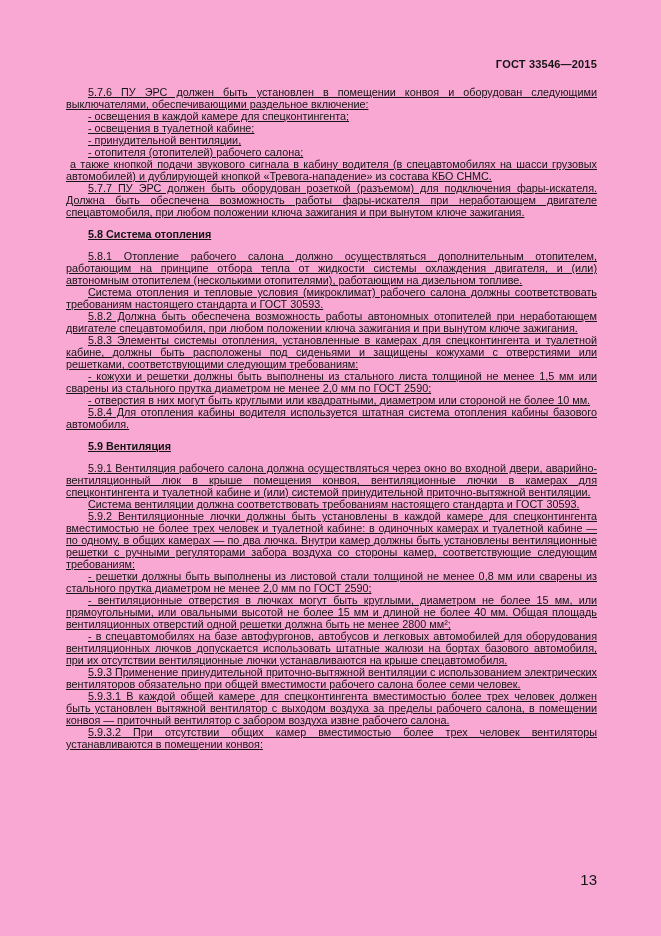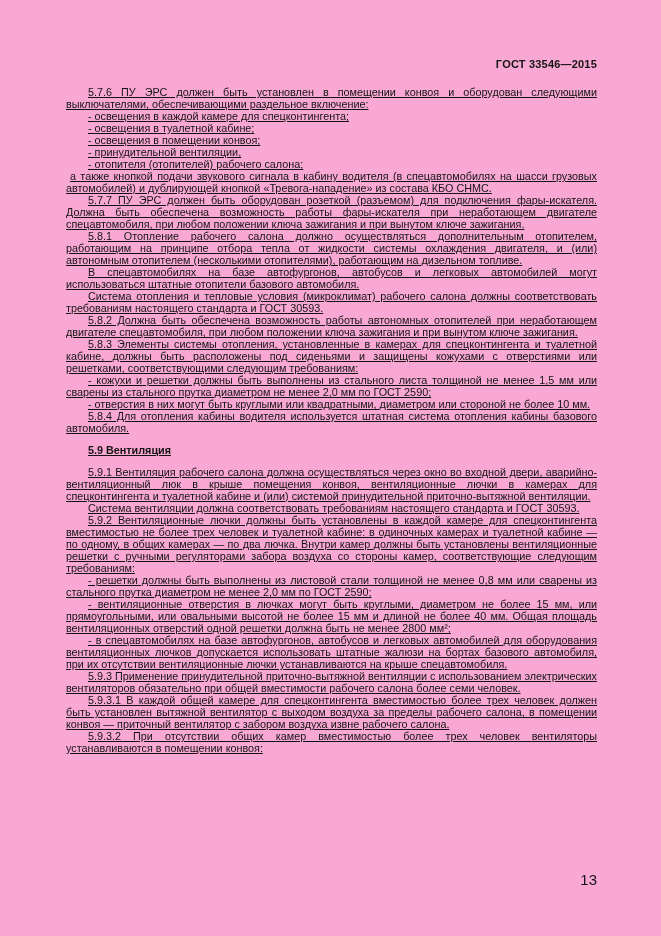--- a/index.html
+++ b/index.html
@@ -58,27 +58,26 @@
 
 <div class="page">
   <div class="doc-header">
     <span>ГОСТ 33546—2015</span>
   </div>
 
   <div class="doc-body" id="doc-body">
       <p class="para">5.7.6 ПУ ЭРС должен быть установлен в помещении конвоя и оборудован следующими выключателями, обеспечивающими раздельное включение:</p>
       <p class="para">- освещения в каждой камере для спецконтингента;</p>
       <p class="para">- освещения в туалетной кабине;</p>
-      <p class="para">- освещения в помещении конвоя;</p>
       <p class="para">- принудительной вентиляции,</p>
       <p class="para">- отопителя (отопителей) рабочего салона;</p>
       <p class="noindent">а также кнопкой подачи звукового сигнала в кабину водителя (в спецавтомобилях на шасси грузовых автомобилей) и дублирующей кнопкой «Тревога-нападение» из состава КБО СНМС.</p>
       <p class="para">5.7.7 ПУ ЭРС должен быть оборудован розеткой (разъемом) для подключения фары-искателя. Должна быть обеспечена возможность работы фары-искателя при неработающем двигателе спецавтомобиля, при любом положении ключа зажигания и при вынутом ключе зажигания.</p>
+      <p class="heading">5.8 Система отопления</p>
       <p class="para">5.8.1 Отопление рабочего салона должно осуществляться дополнительным отопителем, работающим на принципе отбора тепла от жидкости системы охлаждения двигателя, и (или) автономным отопителем (несколькими отопителями), работающим на дизельном топливе.</p>
-      <p class="para">В спецавтомобилях на базе автофургонов, автобусов и легковых автомобилей могут использоваться штатные отопители базового автомобиля.</p>
       <p class="para">Система отопления и тепловые условия (микроклимат) рабочего салона должны соответствовать требованиям настоящего стандарта и ГОСТ 30593.</p>
       <p class="para">5.8.2 Должна быть обеспечена возможность работы автономных отопителей при неработающем двигателе спецавтомобиля, при любом положении ключа зажигания и при вынутом ключе зажигания.</p>
       <p class="para">5.8.3 Элементы системы отопления, установленные в камерах для спецконтингента и туалетной кабине, должны быть расположены под сиденьями и защищены кожухами с отверстиями или решетками, соответствующими следующим требованиям:</p>
       <p class="para">- кожухи и решетки должны быть выполнены из стального листа толщиной не менее 1,5 мм или сварены из стального прутка диаметром не менее 2,0 мм по ГОСТ 2590;</p>
       <p class="para">- отверстия в них могут быть круглыми или квадратными, диаметром или стороной не более 10 мм.</p>
       <p class="para">5.8.4 Для отопления кабины водителя используется штатная система отопления кабины базового автомобиля.</p>
       <p class="heading">5.9 Вентиляция</p>
       <p class="para">5.9.1 Вентиляция рабочего салона должна осуществляться через окно во входной двери, аварийно-вентиляционный люк в крыше помещения конвоя, вентиляционные лючки в камерах для спецконтингента и туалетной кабине и (или) системой принудительной приточно-вытяжной вентиляции.</p>
       <p class="para">Система вентиляции должна соответствовать требованиям настоящего стандарта и ГОСТ 30593.</p>
       <p class="para">5.9.2 Вентиляционные лючки должны быть установлены в каждой камере для спецконтингента вместимостью не более трех человек и туалетной кабине: в одиночных камерах и туалетной кабине — по одному, в общих камерах — по два лючка. Внутри камер должны быть установлены вентиляционные решетки с ручными регуляторами забора воздуха со стороны камер, соответствующие следующим требованиям:</p>

